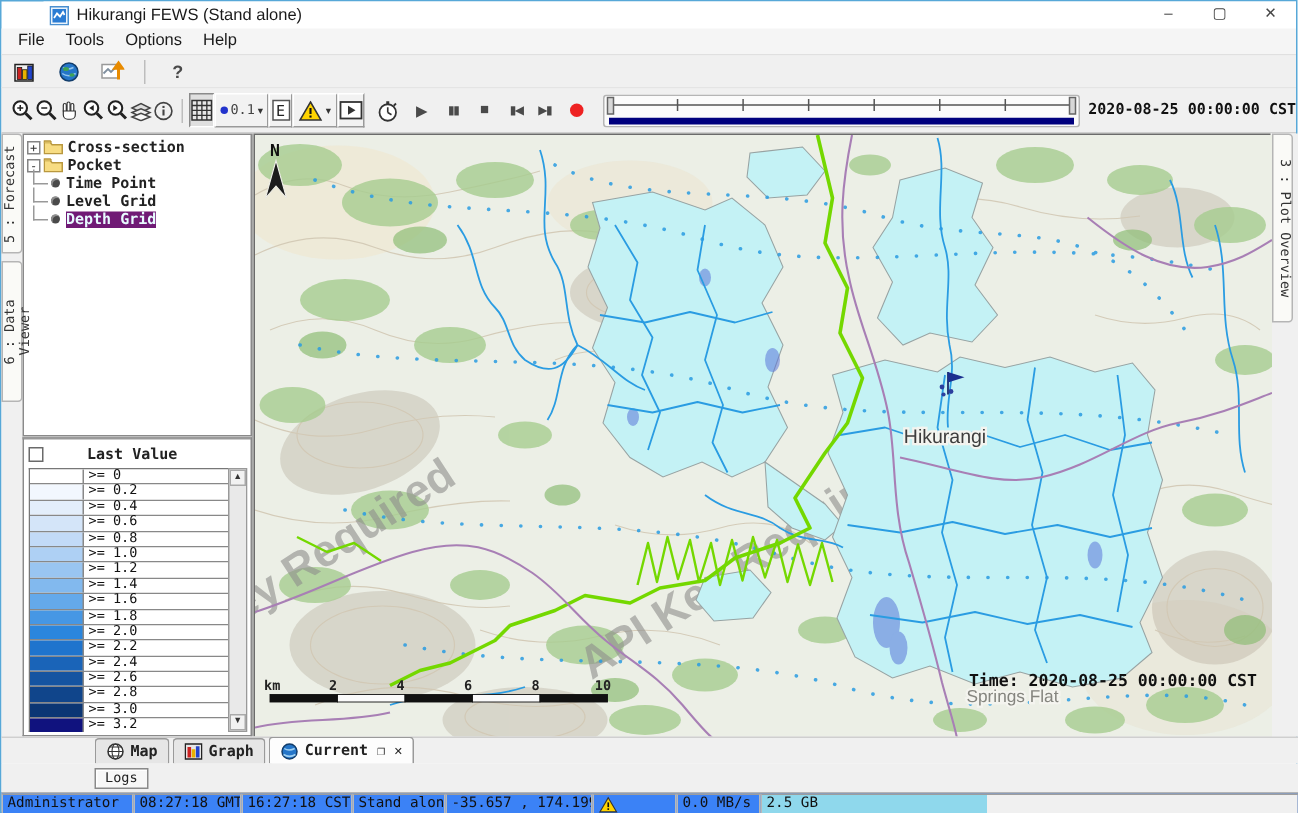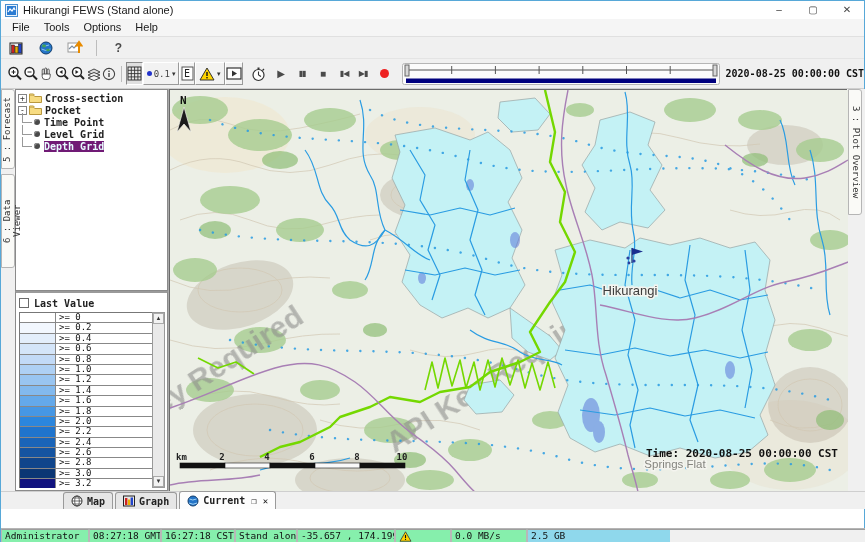--- a/index.html
+++ b/index.html
@@ -2,21 +2,21 @@
 <html><head>
 <meta charset="utf-8">
 <style>
   * { box-sizing: border-box; margin: 0; padding: 0; }
   html,body { width:865px; height:542px; overflow:hidden; }
   body { font-family:"Liberation Sans",sans-serif; font-size:11px; background:#fff; color:#111; }
 
   .window { position:absolute; inset:0; border:1px solid #57a8d8; background:#fff; }
 
   
-  .titlebar { height:18px; display:flex; align-items:center; background:#fff; padding-left:4px; }
+  .titlebar { height:18px; display:flex; align-items:center; background:#fff; padding-left:4px;margin-left:28px; }
   .titlebar .app-icon { width:13px; height:13px; margin-right:5px; }
   .titlebar .title { font-size:11px; color:#1a1a1a; flex:1; }
   .win-controls { display:flex; height:100%; }
   .win-controls span { width:34px; text-align:center; line-height:17px; font-size:10px; color:#444; }
 
   
   .menubar { height:18px; background:#f5f5f5; border-bottom:1px solid #e0e0e0; display:flex; padding-left:4px; }
   .menubar .menu-item { padding:0 7px; line-height:17px; color:#1a1a1a; }
 
   
@@ -51,21 +51,21 @@
   .toggle-box { width:9px; height:9px; border:1px solid #848484; background:#fff; font-size:8px; line-height:7px; text-align:center; color:#333; margin-right:2px; flex:none; font-weight:normal; }
   .folder { width:13px; height:10px; margin-right:3px; flex:none; }
   .connector { width:10px; height:10px; border-left:1px solid #999; border-bottom:1px solid #999; transform:translateY(-4px); margin-left:4px; margin-right:2px; flex:none; }
   .bullet { width:6px; height:6px; border-radius:50%; background:#4a4a4a; box-shadow:inset 1px 1px 0 #8f8f8f; margin-right:4px; flex:none; }
   .tree-label.selected { background:#701a75; color:#e8fbff; }
 
   
   .legend-panel { height:200px; background:#fff; border:1px solid #8a8a8a; border-top:2px solid #9a9a9a; padding:3px 2px 0 3px; }
   .legend-header { display:flex; align-items:center; height:14px; margin-bottom:2px; }
   .checkbox { width:10px; height:10px; border:1px solid #6a6a6a; background:#fff; margin-right:5px; }
-  .legend-title { font-family:"DejaVu Sans Mono",monospace; font-size:10px; font-weight:bold; color:#222; }
+  .legend-title { font-family:"DejaVu Sans Mono",monospace; font-size:10px; font-weight:bold; color:#222;margin-left:24px; }
   .legend-body { display:flex; height:176px; overflow:hidden; }
   .legend-list { flex:1; border:1px solid #777; border-right:none; }
   .legend-row { display:flex; height:10.4px; border-bottom:1px solid #888; }
   .legend-swatch { width:36px; border-right:1px solid #888; }
   .legend-label { flex:1; font-family:"DejaVu Sans Mono",monospace; font-size:9px; line-height:9.5px; padding-left:3px; color:#111; background:#fff; }
   .scrollbar { width:13px; background:#e9e9e9; border:1px solid #999; display:flex; flex-direction:column; justify-content:space-between; align-items:center; }
   .scroll-arrow { width:11px; height:11px; background:#f2f2f2; border:1px solid #aaa; font-size:6px; line-height:9px; text-align:center; color:#333; }
 
   
   .map-area { width:678px; height:402px; position:relative; border:1px solid #6b6b6b; background:#ecefe6; }
@@ -73,21 +73,21 @@
 
   
   .tabs-row { position:absolute; top:490px; left:0; width:865px; height:18px; background:#f0f0f0; display:flex; align-items:flex-end; padding-left:62px; gap:2px; border-top:1px solid #cfcfcf; }
   .btab { display:flex; align-items:center; gap:4px; height:17px; padding:0 7px; border:1px solid #9a9a9a; border-bottom:none; border-radius:3px 3px 0 0; background:#e6e6e6; font-family:"DejaVu Sans Mono",monospace; font-size:10px; font-weight:bold; color:#222; }
   .btab.active { background:#fdfdfd; height:18px; }
   .tab-ctl { font-size:9px; color:#222; margin-left:2px; font-weight:bold; }
   .logs-row { position:absolute; top:508px; left:0; width:865px; height:19px; background:#f0f0f0; display:flex; align-items:center; padding-left:62px; }
   .logs-btn { border:1px solid #8a8a8a; background:#f7f7f7; box-shadow:1px 1px 0 #fff inset; font-family:"DejaVu Sans Mono",monospace; font-size:9px; padding:1px 6px; color:#222; }
 
   
-  .statusbar { position:absolute; top:527px; left:0; width:865px; height:15px; background:#86efac; display:flex; border-top:1px solid #b5b5b5; }
+  .statusbar { position:absolute; top:527px; left:0; width:865px; height:15px; background:#3b82f6; display:flex; border-top:1px solid #b5b5b5; }
   .scell { border:1px solid #b8b8b8; border-top-color:#9d9d9d; height:100%; font-family:"DejaVu Sans Mono",monospace; font-size:9.5px; line-height:12px; padding:0 3px; white-space:nowrap; overflow:hidden; color:#111; }
   .scell.icon-cell { display:flex; align-items:center; justify-content:flex-start; }
   .mem-cell { background:linear-gradient(90deg,#8fd8ec 0 42%,#f0f0f0 42%); }
 </style>
 </head>
 <body>
 
 <div class="window">
 
   <div class="titlebar">
@@ -618,31 +618,34 @@
       <svg width="12" height="12" viewBox="0 0 12 12">
           <circle cx="6" cy="6" r="5" fill="#2475c8" stroke="#123d6b"></circle>
           <path d="M2.5,4 q3,2 7,0 M2,8 q4,2.5 8,0" stroke="#9fd0f2" fill="none" stroke-width="1"></path>
         </svg>
       <span>Current</span>
       <span class="tab-ctl">❐</span>
       <span class="tab-ctl">✕</span>
     </span>
   </div>
 
+  <div class="logs-row">
+    <span class="logs-btn">Logs</span>
+  </div>
 
   <div class="statusbar">
     <span class="scell" style="width:88px">Administrator</span>
     <span class="scell" style="width:72px">08:27:18 GMT</span>
     <span class="scell" style="width:74px">16:27:18 CST</span>
     <span class="scell" style="width:62px">Stand alone</span>
     <span class="scell" style="width:98px">-35.657 , 174.199</span>
     <span class="scell icon-cell" style="width:56px">
       <svg width="13" height="11" viewBox="0 0 16 14">
           <path d="M8,1 L15,13 H1 z" fill="#ffd400" stroke="#333"></path>
           <rect x="7.3" y="5" width="1.4" height="4" fill="#111"></rect>
           <rect x="7.3" y="10" width="1.4" height="1.4" fill="#111"></rect>
         </svg>
     </span>
-    <span class="scell" style="width:76px">0.0 MB/s</span>
+    <span class="scell" style="width:56px">0.0 MB/s</span>
     <span class="scell mem-cell" style="flex:1">2.5 GB</span>
   </div>
 
 </div>
 
 </body></html>

